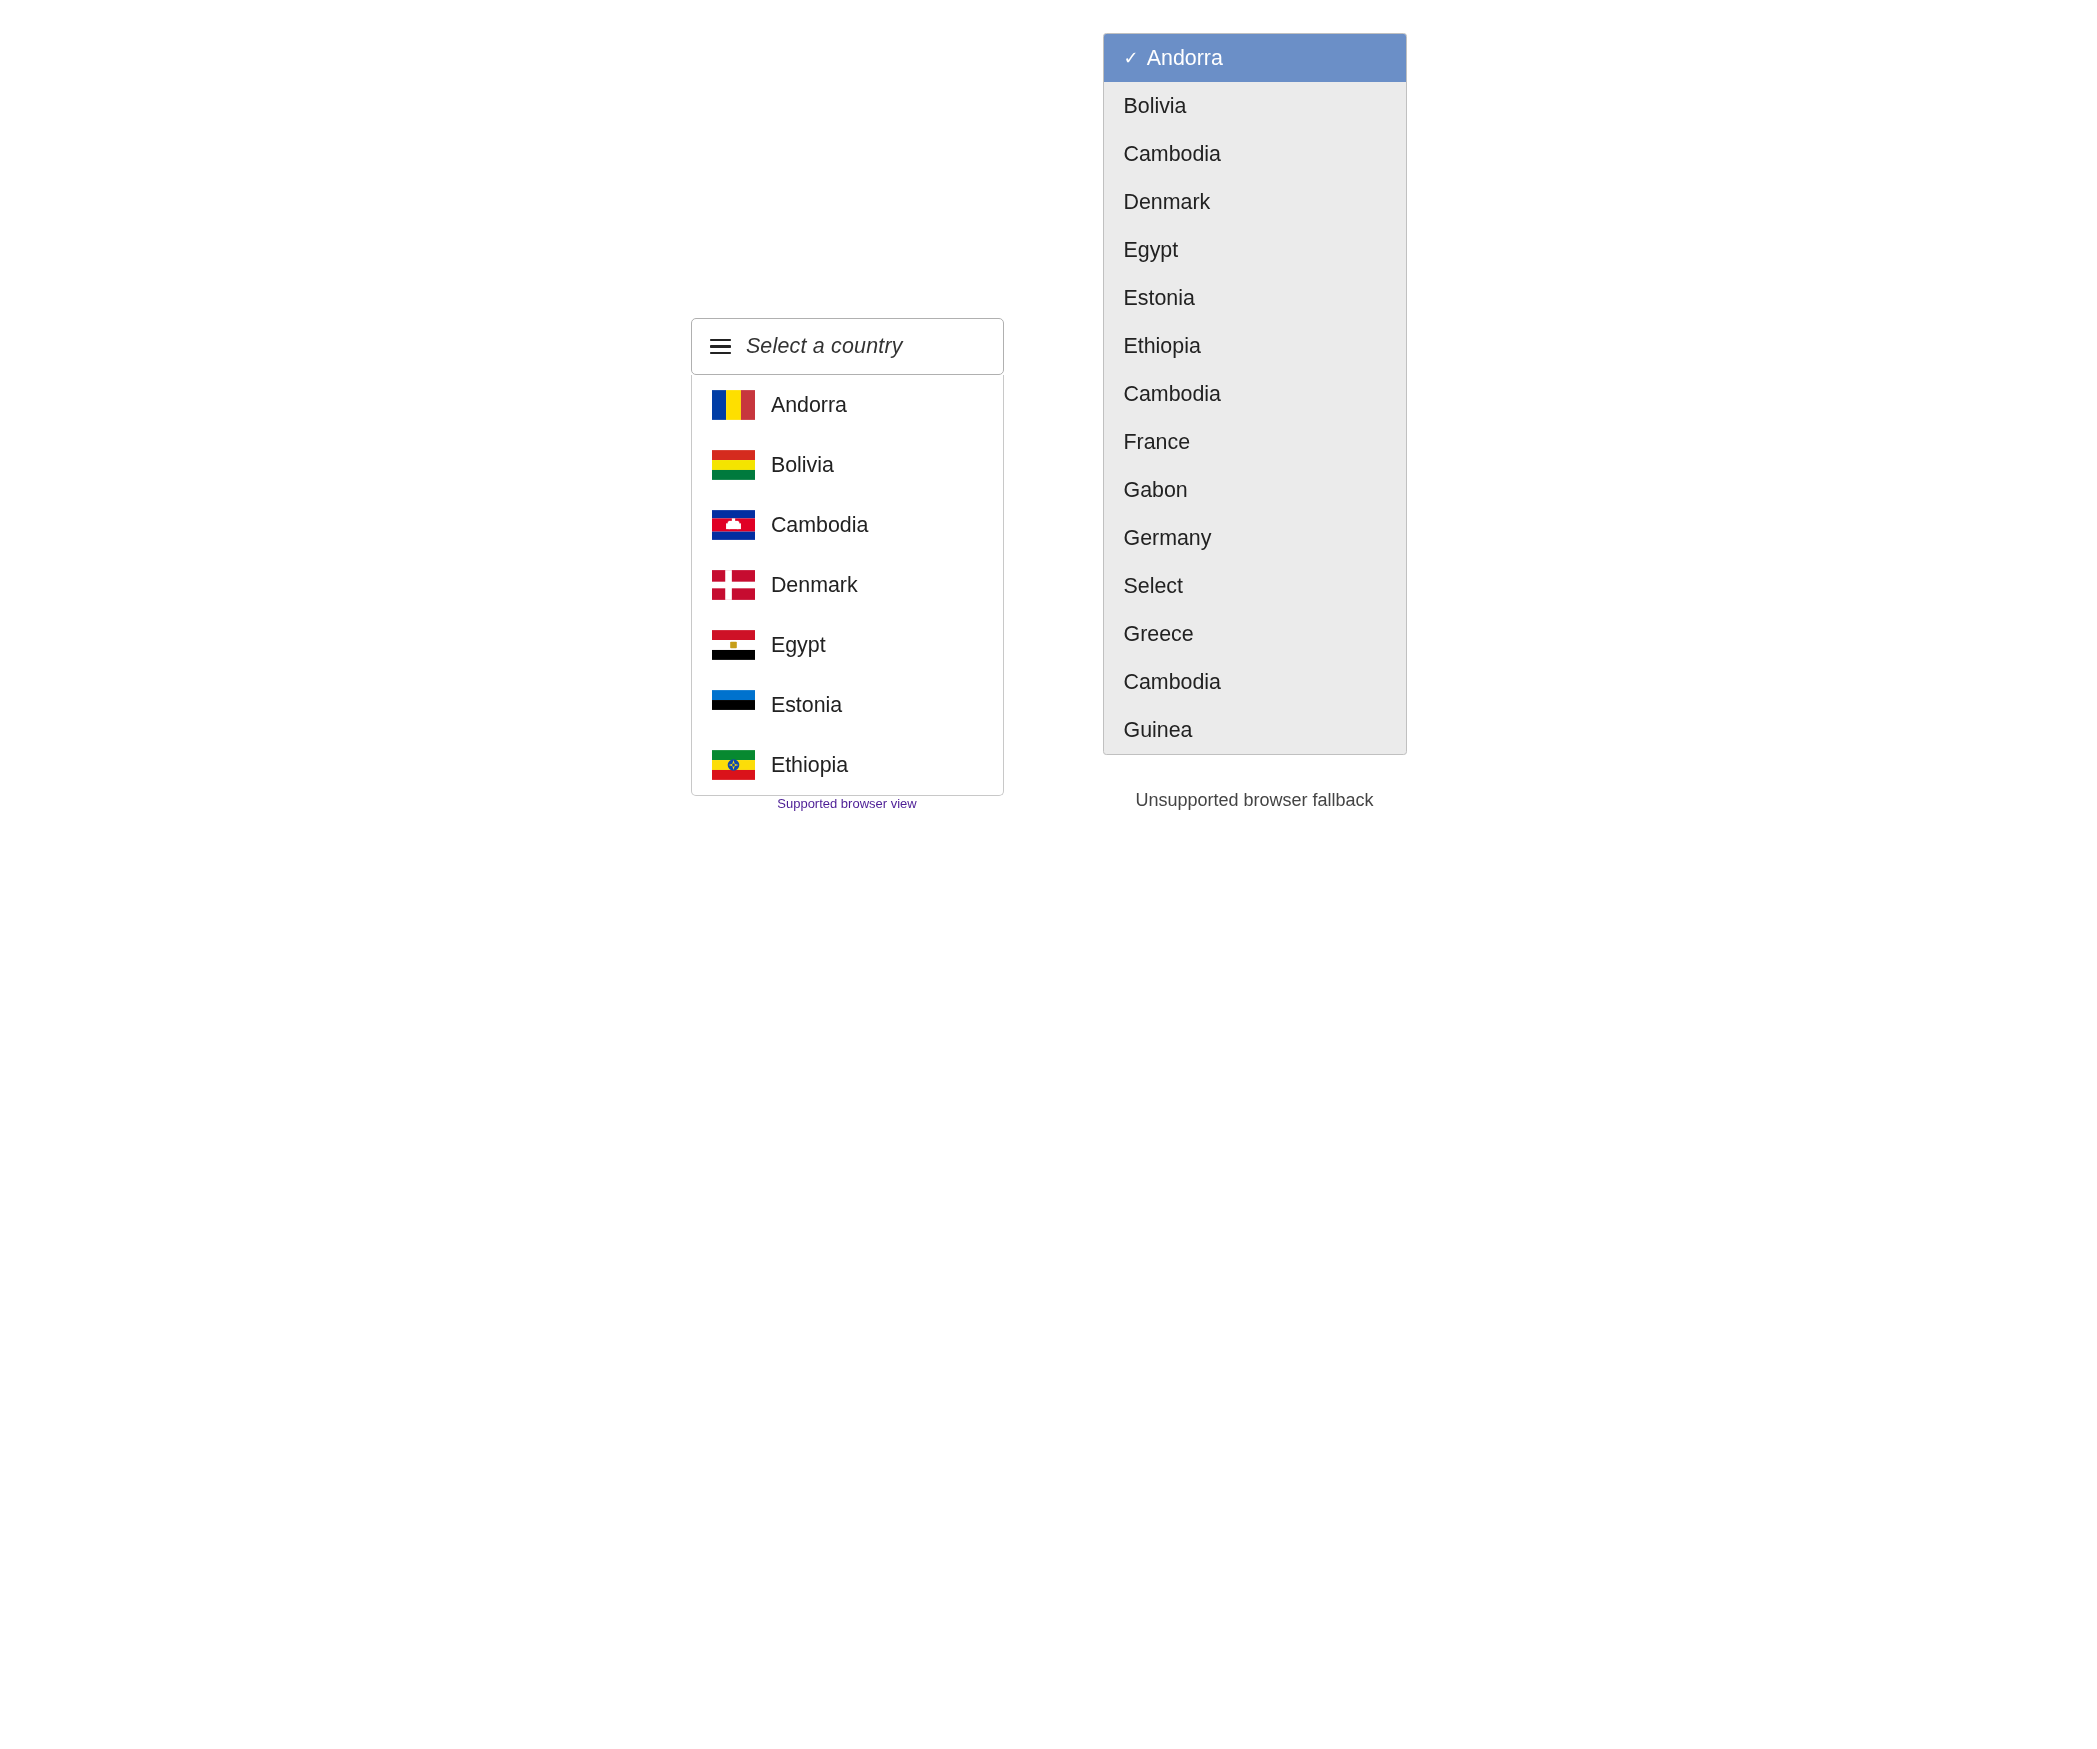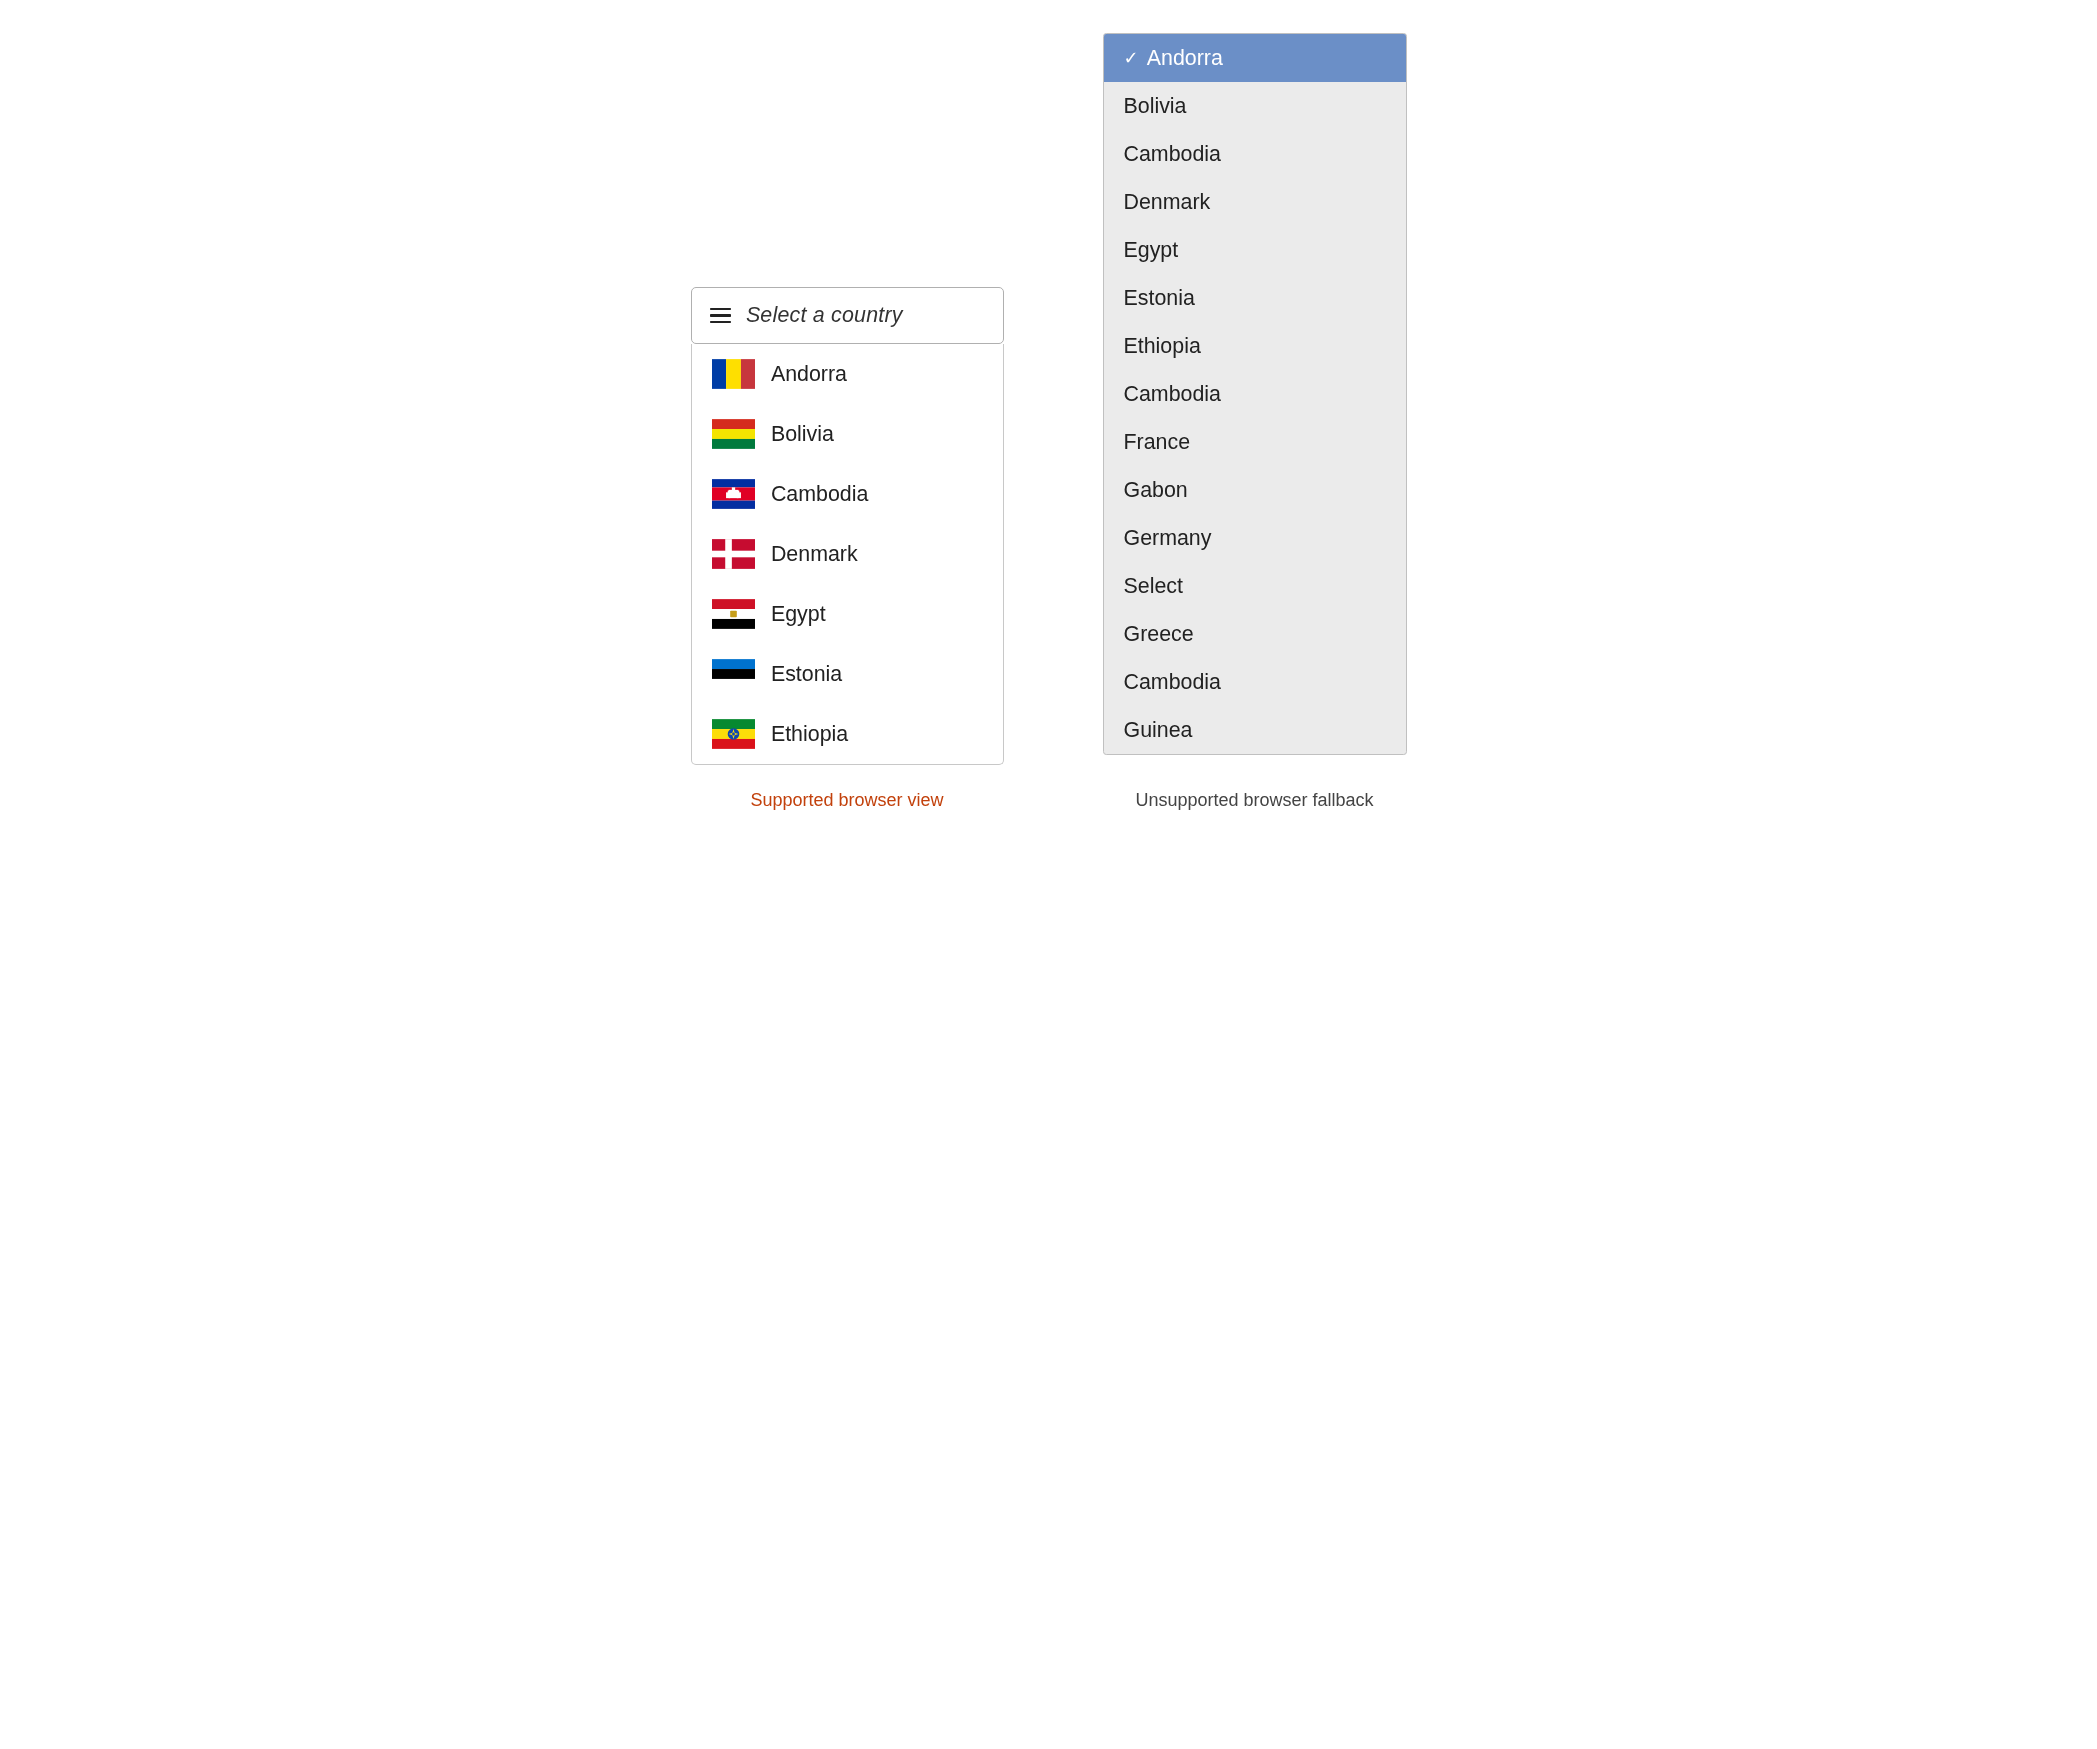--- a/index.html
+++ b/index.html
@@ -105,23 +105,22 @@
       cursor: pointer;
       border-bottom: none;
     }
 
     .country-name {
       font-size: 21.4px;
       color: #222;
     }
 
     .left-caption {
-      margin-top: 25px;
-      font-size: 18px;
-      color: #c2410c;
+      font-size: 13px;
+      color: #4c1d95;
       text-align: center;
     }
 
     
     .right-panel {
       display: flex;
       flex-direction: column;
       align-items: center;
       gap: 0;
     }

